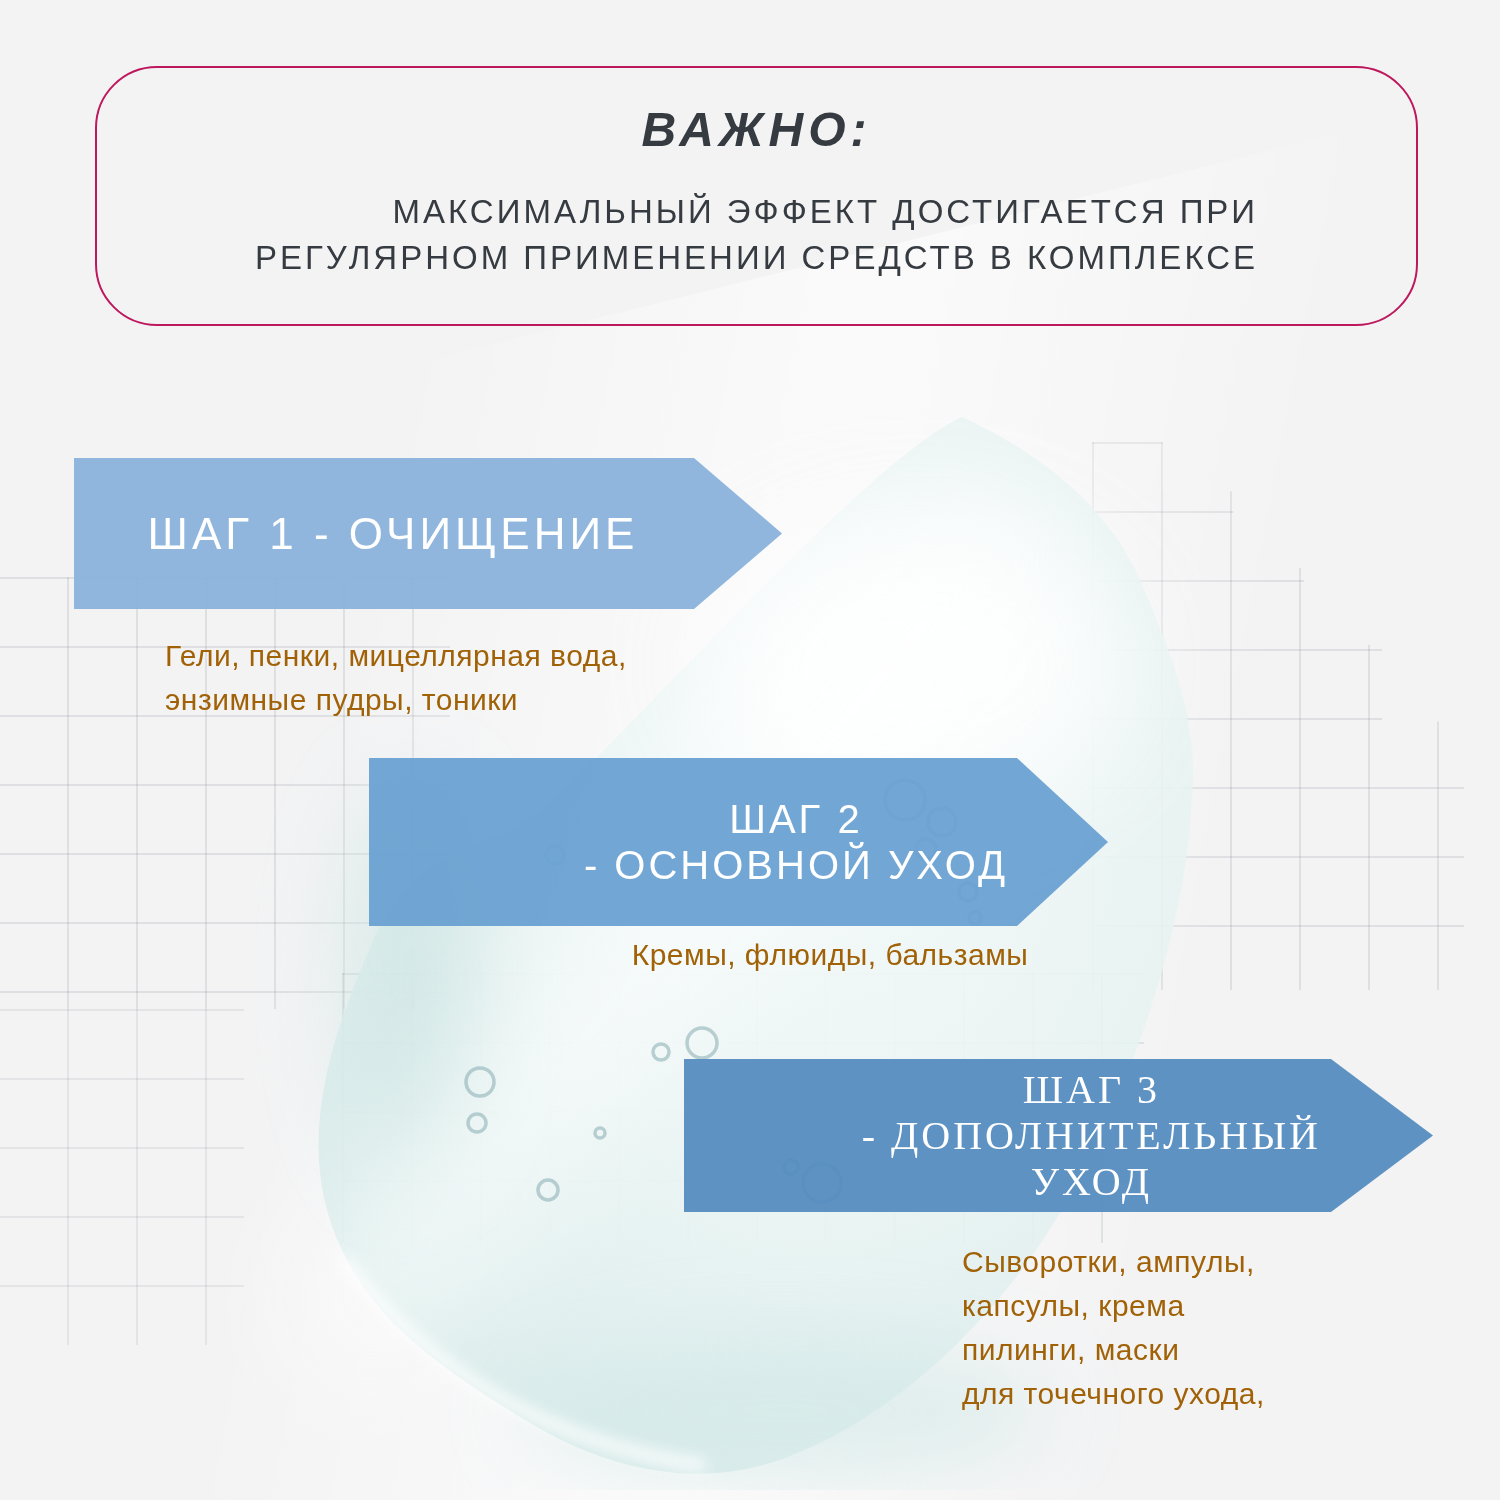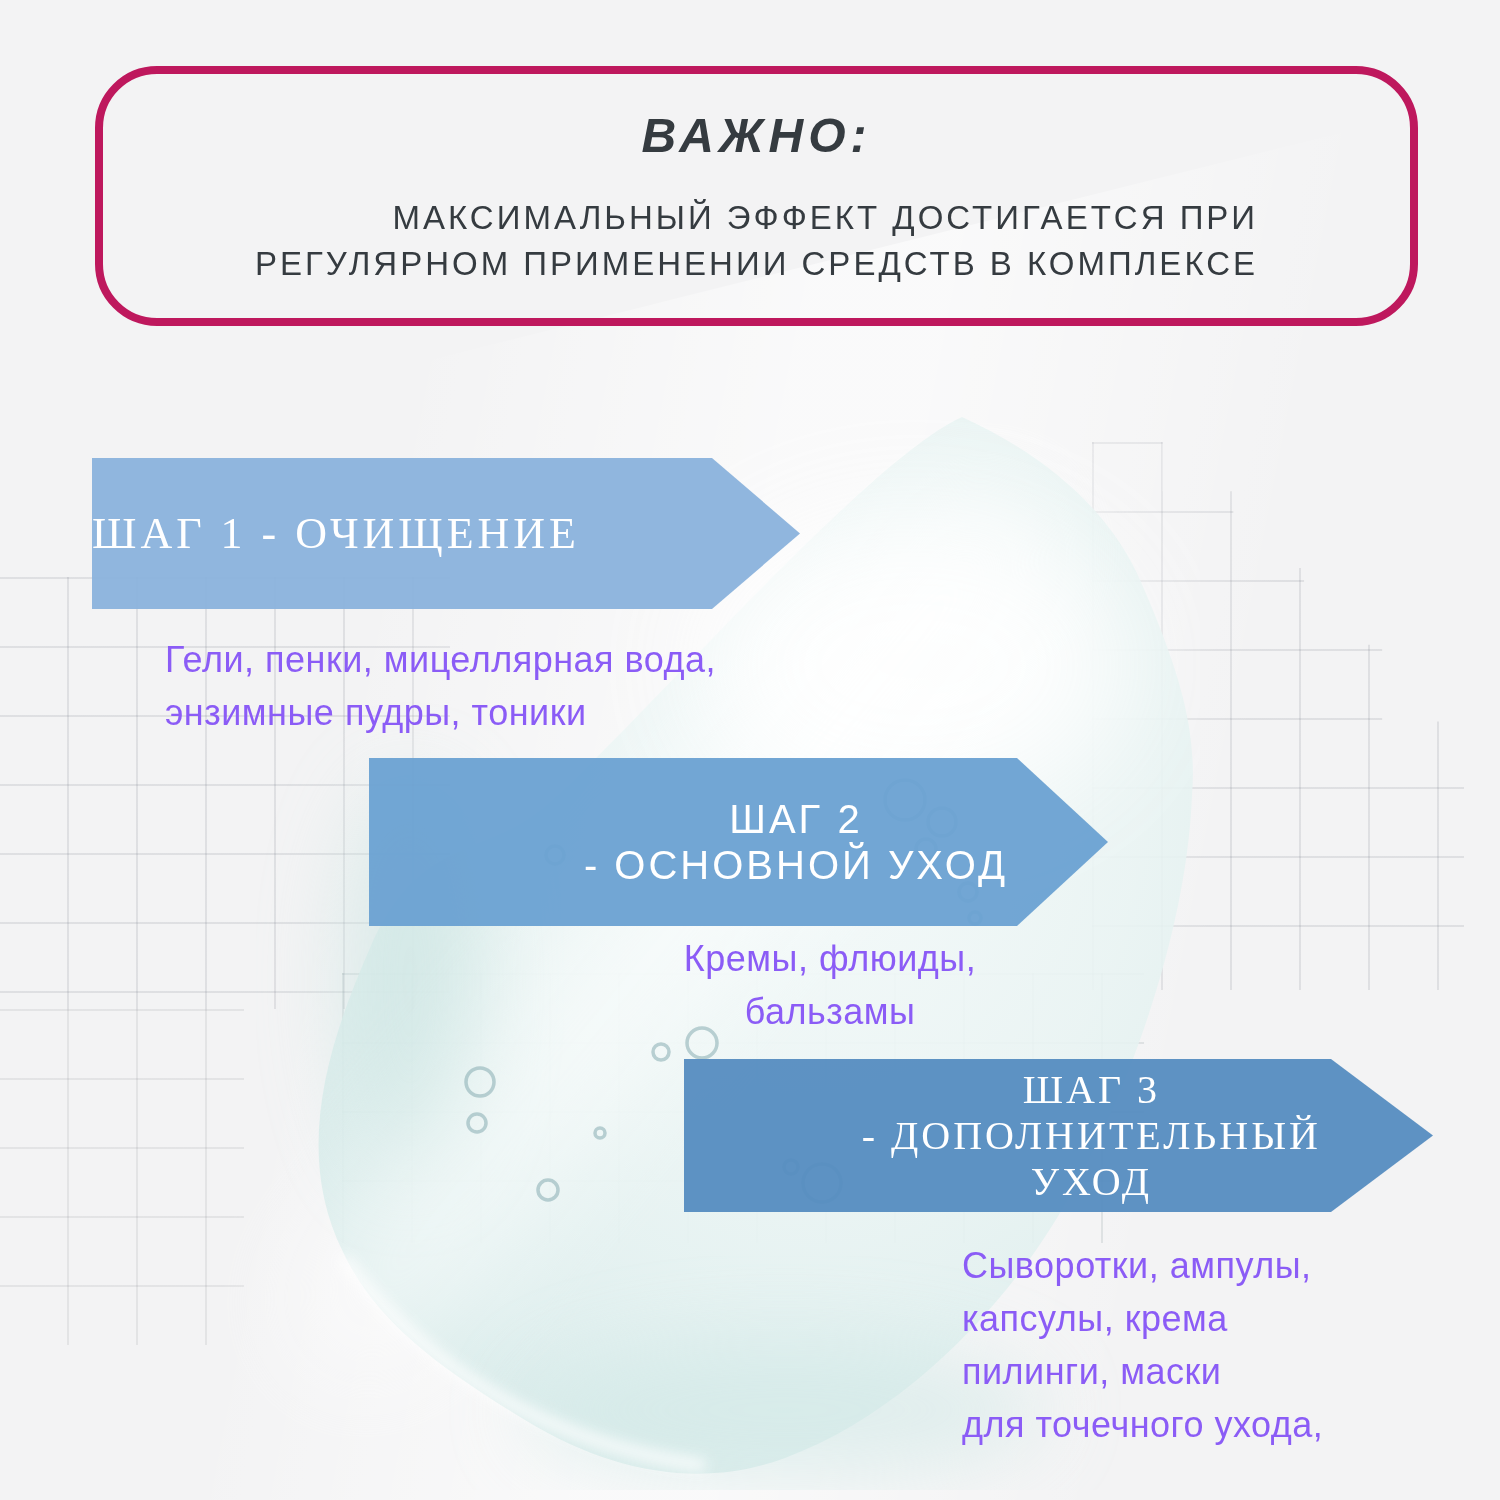--- a/index.html
+++ b/index.html
@@ -35,21 +35,21 @@
   .page-streak{
     left:-200px;top:300px;width:1900px;height:1300px;
     background:linear-gradient(115deg, transparent 30%, rgba(255,255,255,0.55) 47%, rgba(255,255,255,0.55) 53%, transparent 70%);
     transform:rotate(-14deg);
     pointer-events:none;
   }
 
   
   .notice-box{
     left:95px;top:66px;width:1323px;height:260px;
-    border:8px solid #be185d;border-radius:62px;
+    border:2px solid #be185d;border-radius:62px;
     box-sizing:border-box;
     display:flex;flex-direction:column;align-items:center;
   }
   .notice-title{
     margin-top:34px;
     font-size:48px;font-style:italic;font-weight:600;
     letter-spacing:5px;color:#353b40;
   }
   .notice-sub{
     margin-top:32px;
@@ -57,42 +57,42 @@
     color:#353b40;text-align:right;font-weight:400;
   }
 
   
   .banner{
     position:absolute;height:151px;
     display:flex;align-items:center;
     color:#ffffff;
   }
   .banner .txt{ text-align:center; }
-  .banner-1{left:92px;top:458px;width:708px;
+  .banner-1{left:74px;top:458px;width:708px;
     clip-path:polygon(0 0, calc(100% - 88px) 0, 100% 50%, calc(100% - 88px) 100%, 0 100%);
-    padding-right:0;font-family:Liberation Serif, serif;
+    justify-content:center;padding-right:0;
   }
   .banner-1 .txt{font-size:44px;letter-spacing:4px;margin-right:70px;}
   .banner-2{left:369px;top:758px;width:739px;height:168px;
     clip-path:polygon(0 0, calc(100% - 91px) 0, 100% 50%, calc(100% - 91px) 100%, 0 100%);
     justify-content:flex-end;
   }
   .banner-2 .txt{font-size:40px;letter-spacing:3px;line-height:1.15;margin-right:100px;}
   .banner-3{left:684px;top:1059px;width:749px;height:153px;
     clip-path:polygon(0 0, calc(100% - 102px) 0, 100% 50%, calc(100% - 102px) 100%, 0 100%);
     justify-content:flex-end;
     font-family:Liberation Serif, serif;
   }
   .banner-3 .txt{font-size:40px;letter-spacing:3px;line-height:1.15;margin-right:112px;}
 
   
   .desc{
     position:absolute;
-    font-size:36px;line-height:1.47;letter-spacing:0.5px;
-    color:#8b5cf6;
+    font-size:30px;line-height:1.47;letter-spacing:0.5px;
+    color:#a16207;
   }
   .desc-1{left:165px;top:634px;}
   .desc-2{left:628px;top:933px;width:404px;text-align:center;}
   .desc-3{left:962px;top:1240px;}
 
   .droplet{position:absolute;left:225px;top:400px;pointer-events:none;}
 </style>
 </head>
 <body>
 

